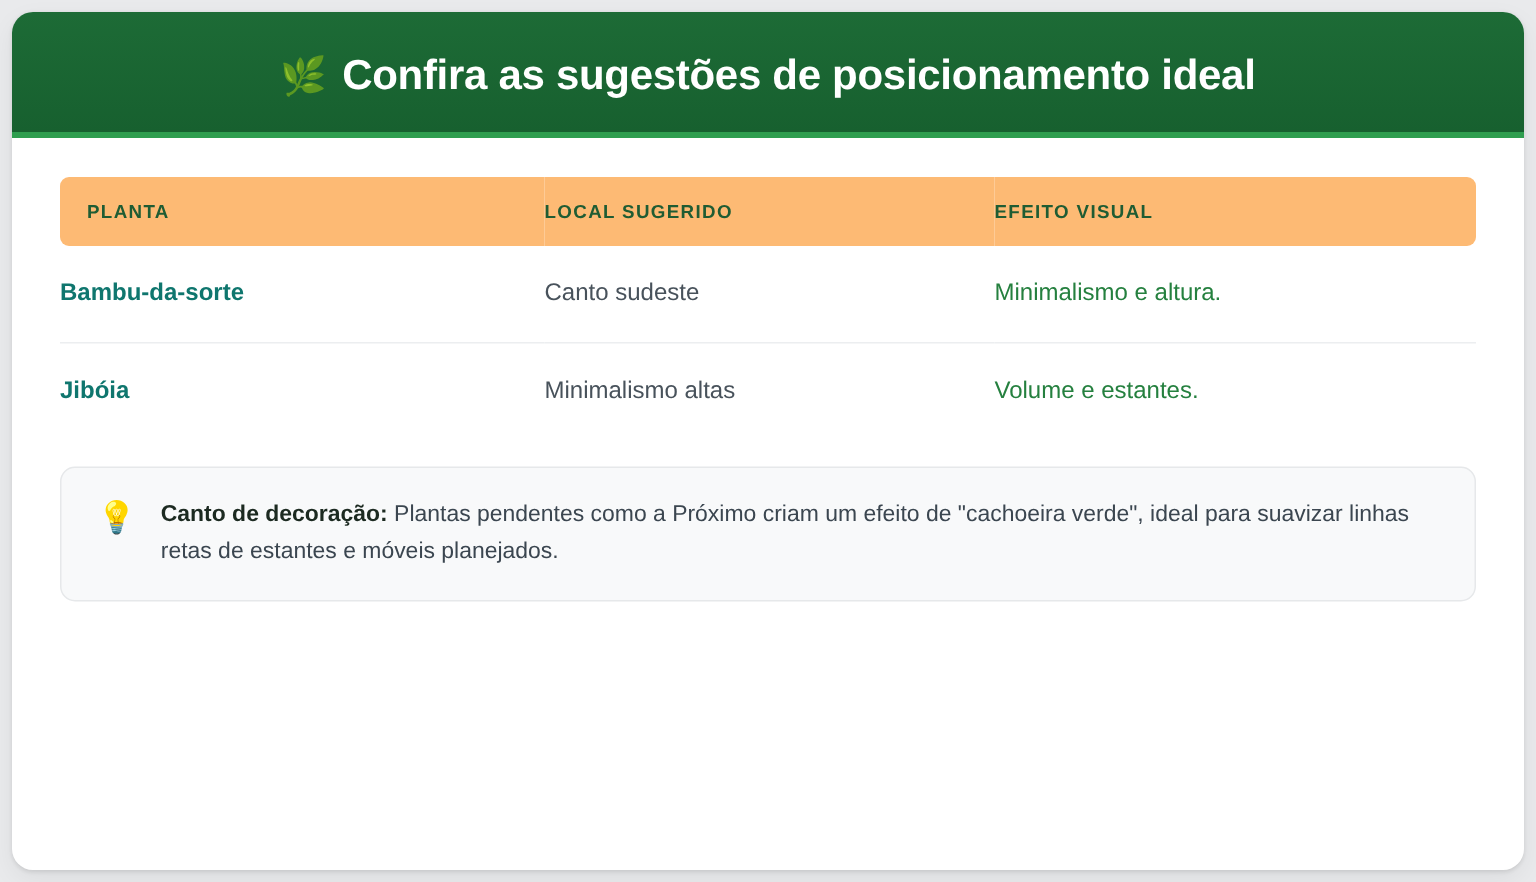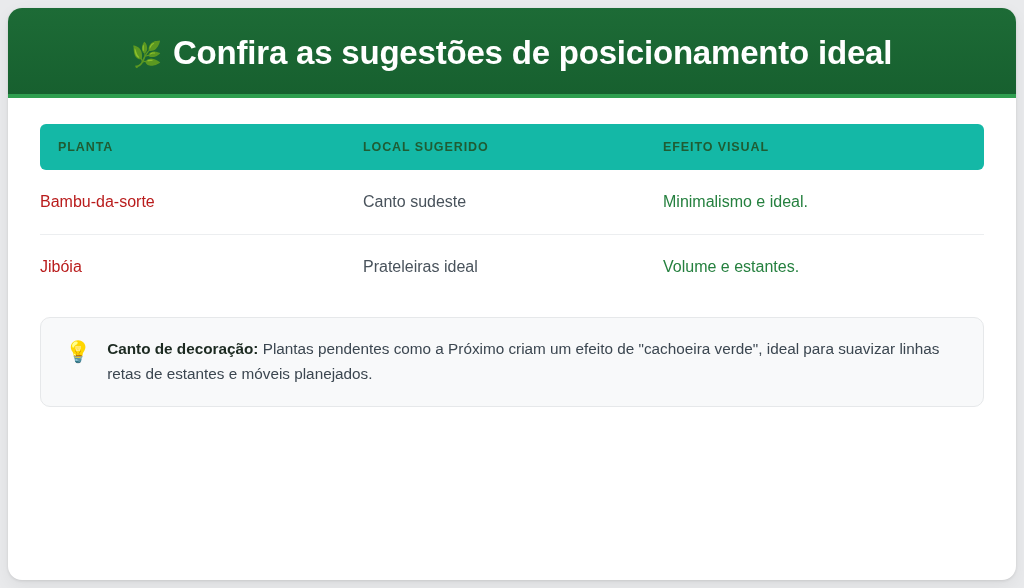--- a/index.html
+++ b/index.html
@@ -42,42 +42,42 @@
     justify-content: center;
     gap: 10px;
   }
   .header-icon {
     font-size: 25px;
     line-height: 1;
     transform: translateY(1px);
   }
   .header-title {
     color: #ffffff;
-    font-size: 33px;
+    font-size: 28px;
     font-weight: bold;
     letter-spacing: -0.2px;
   }
   .header-sub {
     margin-top: 11px;
     color: #cfe7d6;
     font-size: 15.5px;
     font-weight: normal;
   }
 
   
   .table-wrap {
     padding: 26px 32px 0 32px;
   }
   table.plants {
     width: 100%;
     border-collapse: collapse;
     table-layout: fixed;
   }
   table.plants thead th {
-    background: #14b8a6;
+    background: #fdba74;
     text-align: left;
     font-size: 12.5px;
     font-weight: bold;
     letter-spacing: 0.9px;
     color: #1f5c33;
     padding: 16px 0 16px 0;
     text-transform: uppercase;
   }
   table.plants thead th.c0 { padding-left: 18px; border-radius: 6px 0 0 6px; width: 305px;}
   table.plants thead th.c1 { width: 300px; margin-top: 36px; }
@@ -87,22 +87,22 @@
     padding: 23px 0 23px 0;
     border-bottom: 1px solid #eceef0;
     font-size: 16px;
     vertical-align: middle;
   }
   table.plants tbody tr:last-child td {
     border-bottom: none;
   }
   td.col-plant {
     padding-left: 18px;
-    font-weight: normal;
-    color: #b91c1c;
+    font-weight: bold;
+    color: #0f766e;
   }
   td.col-local {
     color: #48525b;
   }
   td.col-efeito {
     color: #25803f;
   }
 
   
   .tip {
@@ -150,25 +150,25 @@
         <tr>
           <th class="c0">PLANTA</th>
           <th class="c1">LOCAL SUGERIDO</th>
           <th class="c2">EFEITO VISUAL</th>
         </tr>
       </thead>
       <tbody>
         <tr>
           <td class="col-plant">Bambu-da-sorte</td>
           <td class="col-local">Canto sudeste</td>
-          <td class="col-efeito">Minimalismo e ideal.</td>
+          <td class="col-efeito">Minimalismo e altura.</td>
         </tr>
         <tr>
           <td class="col-plant">Jibóia</td>
-          <td class="col-local">Prateleiras ideal</td>
+          <td class="col-local">Minimalismo altas</td>
           <td class="col-efeito">Volume e estantes.</td>
         </tr>
       </tbody>
     </table>
   </div>
 
   <div class="tip">
     <span class="tip-icon">💡</span>
     <div class="tip-text">
       <b>Canto de decoração:</b><span> Plantas pendentes como a Próximo criam um efeito de "cachoeira verde", ideal para suavizar linhas retas de estantes e móveis planejados.</span>

